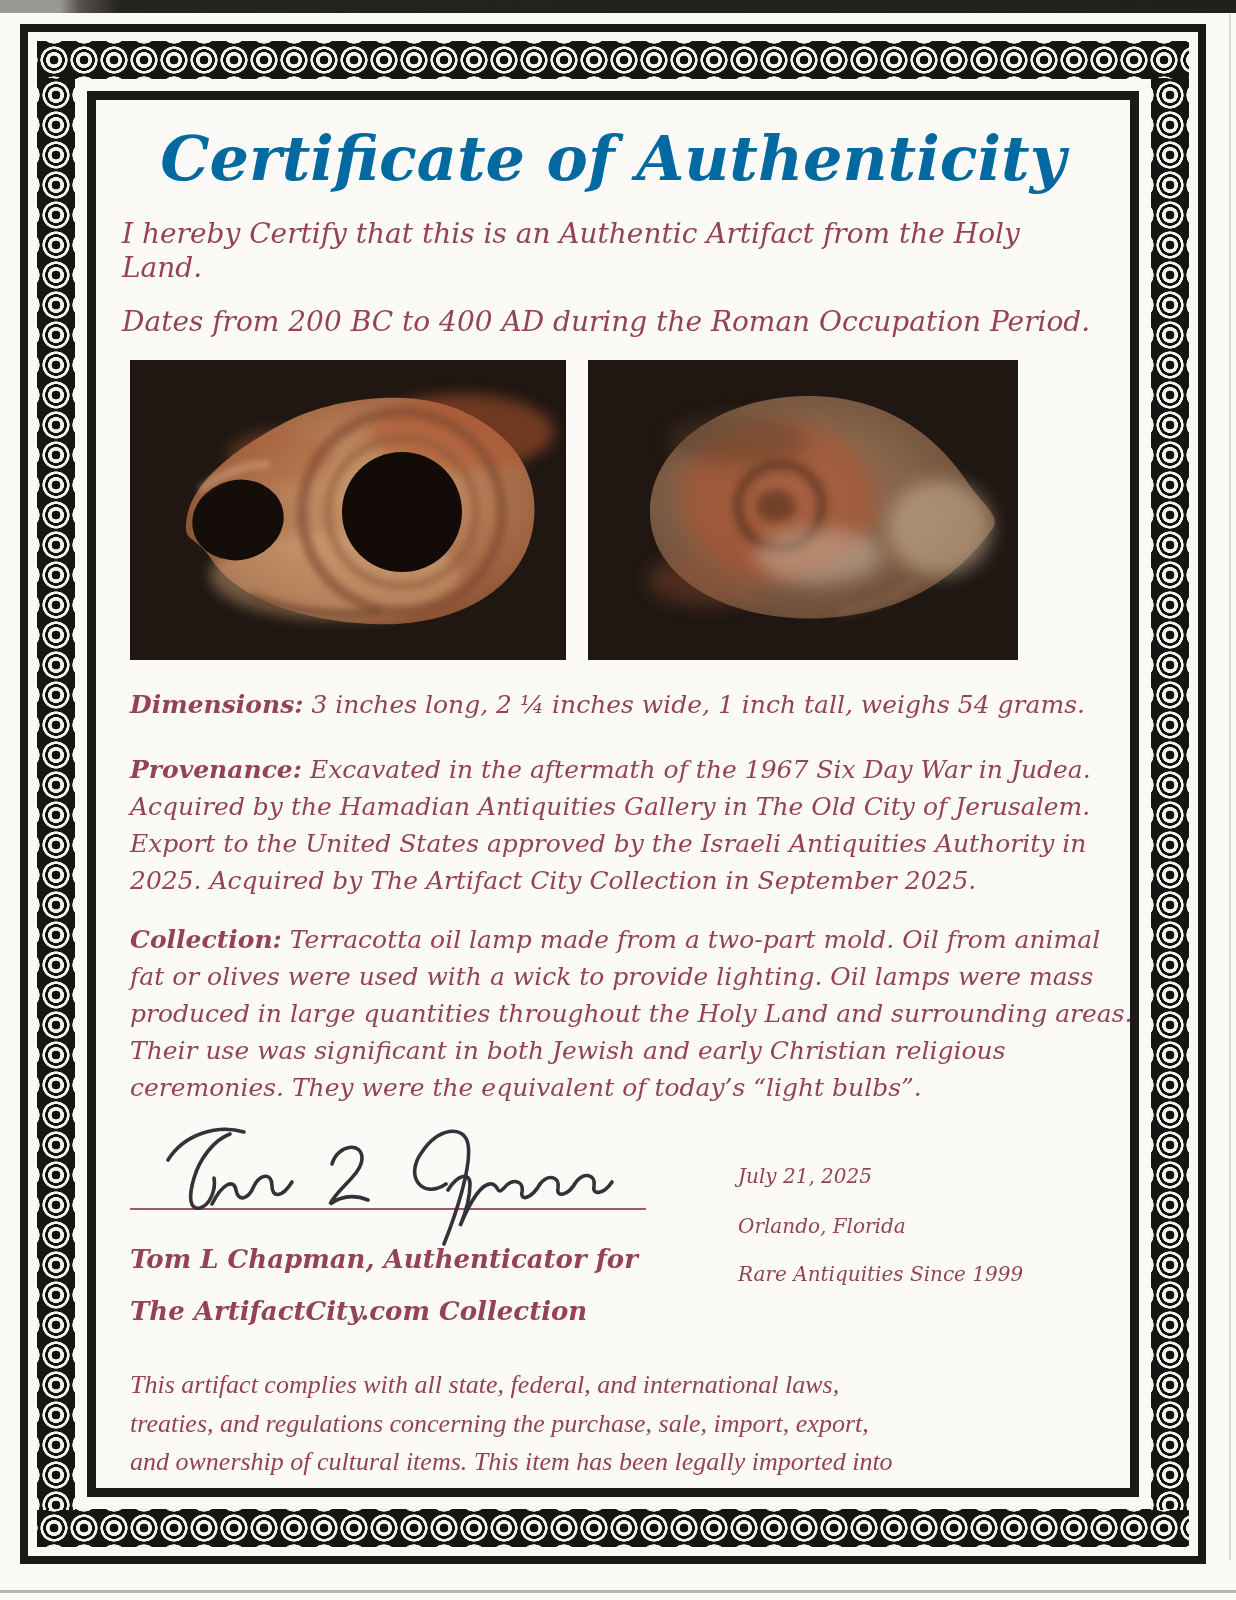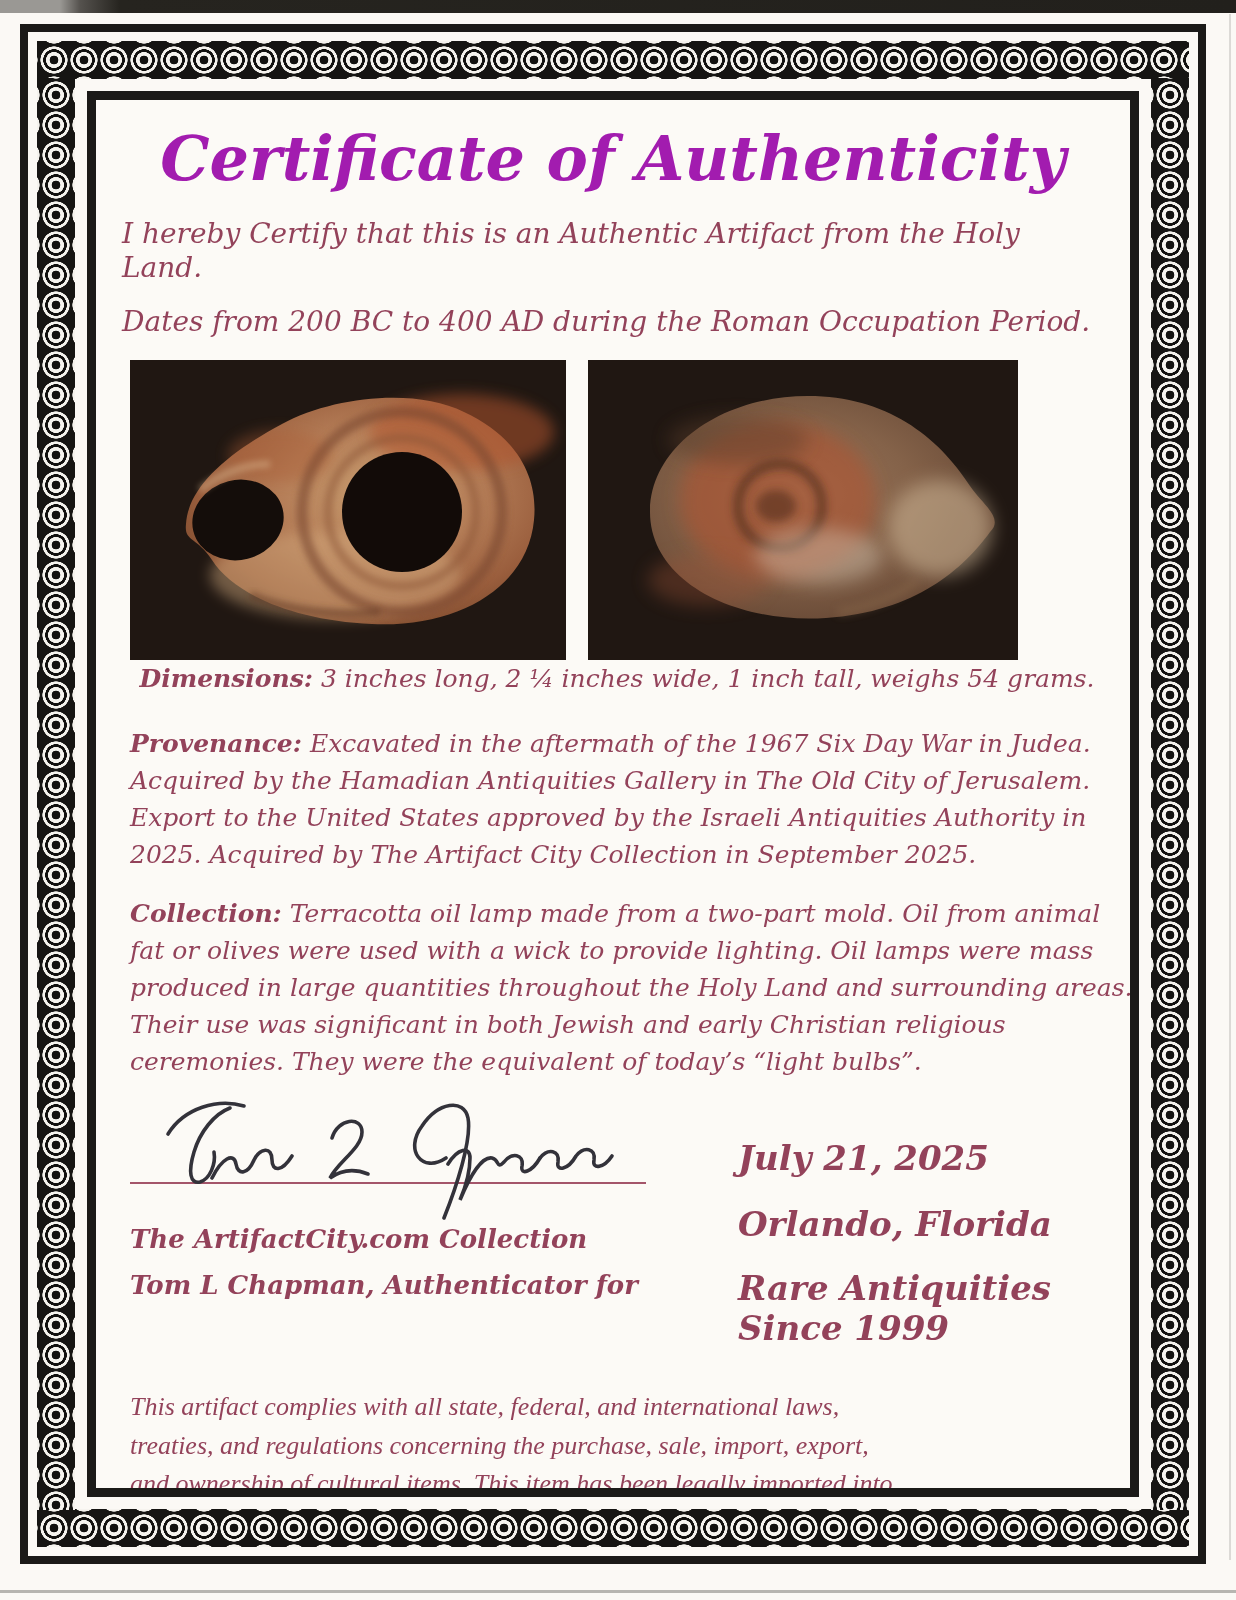--- a/index.html
+++ b/index.html
@@ -27,43 +27,43 @@
   .band-top{top:9px;left:9px;right:9px;height:38px;background-position:2px 4px;}
   .band-bottom{bottom:9px;left:9px;right:9px;height:38px;background-position:2px 4px;}
   .band-left{left:9px;top:46px;bottom:46px;width:38px;background-position:4px 2px;}
   .band-right{right:9px;top:46px;bottom:46px;width:38px;background-position:4px 2px;}
   .frame-inner{position:absolute;left:59px;top:59px;right:59px;bottom:59px;
     border:9px solid #1b1a18;background:#fcfaf6;}
   
   .content{position:absolute;inset:0;overflow:hidden;
     padding:0 0 0 0;color:#93425a;}
   .title{margin:24px 20px 0 20px;text-align:center;
-    font-size:62px;font-weight:bold;font-style:italic;color:#a21caf;line-height:1.12;}
+    font-size:62px;font-weight:bold;font-style:italic;color:#0369a1;line-height:1.12;}
   .intro{margin:0 30px 0 26px;font-style:italic;font-size:28px;line-height:1.2;}
   .intro.first{margin-top:24px;}
   .intro.second{margin-top:20px;}
   .photos{margin:22px 0 0 34px;display:flex;gap:22px;}
   .photo{height:300px;background:#201712;position:relative;overflow:hidden;}
   .photo.left{width:436px;}
   .photo.right{width:430px;}
   .photo svg{display:block;}
   .para{margin:0 26px 0 34px;font-style:italic;font-size:25px;line-height:37px;}
   .para .label{font-weight:bold;}
   .lines{white-space:pre;}
-  .dims{text-align:center;}
+  .dims{margin-top:26px;}
   .prov{margin-top:28px;}
   .desc{margin-top:22px;}
   .sign-row{margin:10px 26px 0 34px;display:flex;}
   .sign-left{width:530px;}
   .sig-box{position:relative;height:112px;}
   .sig-line{position:absolute;left:0;right:14px;top:92px;height:2px;background:#a4556a;}
   .sig-svg{position:absolute;left:30px;top:2px;}
   .sign-label{font-style:italic;font-weight:bold;font-size:26px;margin-top:16px;}
   .sign-label.second{margin-top:22px;}
-  .sign-right{flex:1;padding-left:78px;font-style:italic;font-weight:bold;font-size:34px;}
+  .sign-right{flex:1;padding-left:78px;font-style:italic;font-weight:normal;font-size:20px;}
   .sr-date{margin-top:48px;}
   .sr-loc{margin-top:26px;}
   .sr-tag{margin-top:24px;}
   .legal{margin-top:40px;font-size:26px;line-height:38.5px;font-family:Liberation Serif, serif;}
 </style>
 </head>
 <body>
 
 <div class="scan-strip-top"></div>
 <div class="scan-line-bottom"></div>
@@ -176,22 +176,22 @@
                 <path d="M8,42 C24,16 58,6 84,14"></path>
                 <path d="M70,16 C54,22 40,40 34,60 C28,80 30,92 40,90 C50,87 56,72 54,60"></path>
                 <path d="M52,86 C62,66 74,60 76,72 C78,84 88,82 94,68 C100,56 112,54 112,68 C112,80 122,80 132,64"></path>
                 <path d="M172,46 C178,26 202,24 202,40 C202,56 178,70 170,86 C184,76 198,78 208,82"></path>
                 <path d="M286,66 C262,82 244,58 262,34 C278,10 304,6 308,26 C312,48 296,96 284,126"></path>
                 <path d="M288,72 C298,56 310,54 310,66 C310,78 306,94 300,108 C310,84 322,64 332,66 C340,68 336,78 344,70 C352,60 364,62 362,74 C360,84 372,80 380,66"></path>
                 <path d="M380,66 C388,56 400,58 398,70 C396,80 408,78 416,64 C424,54 436,56 434,68 C432,78 444,76 452,64"></path>
               </g>
             </svg>
           </div>
+          <div class="sign-label">Tom L Chapman, Authenticator for</div>
           <div class="sign-label second">The ArtifactCity.com Collection</div>
-          <div class="sign-label">Tom L Chapman, Authenticator for</div>
         </div>
         <div class="sign-right">
           <div class="sr-date">July 21, 2025</div>
           <div class="sr-loc">Orlando, Florida</div>
           <div class="sr-tag">Rare Antiquities Since 1999</div>
         </div>
       </div>
 
       <div class="para legal">
         <span class="lines">This artifact complies with all state, federal, and international laws,

